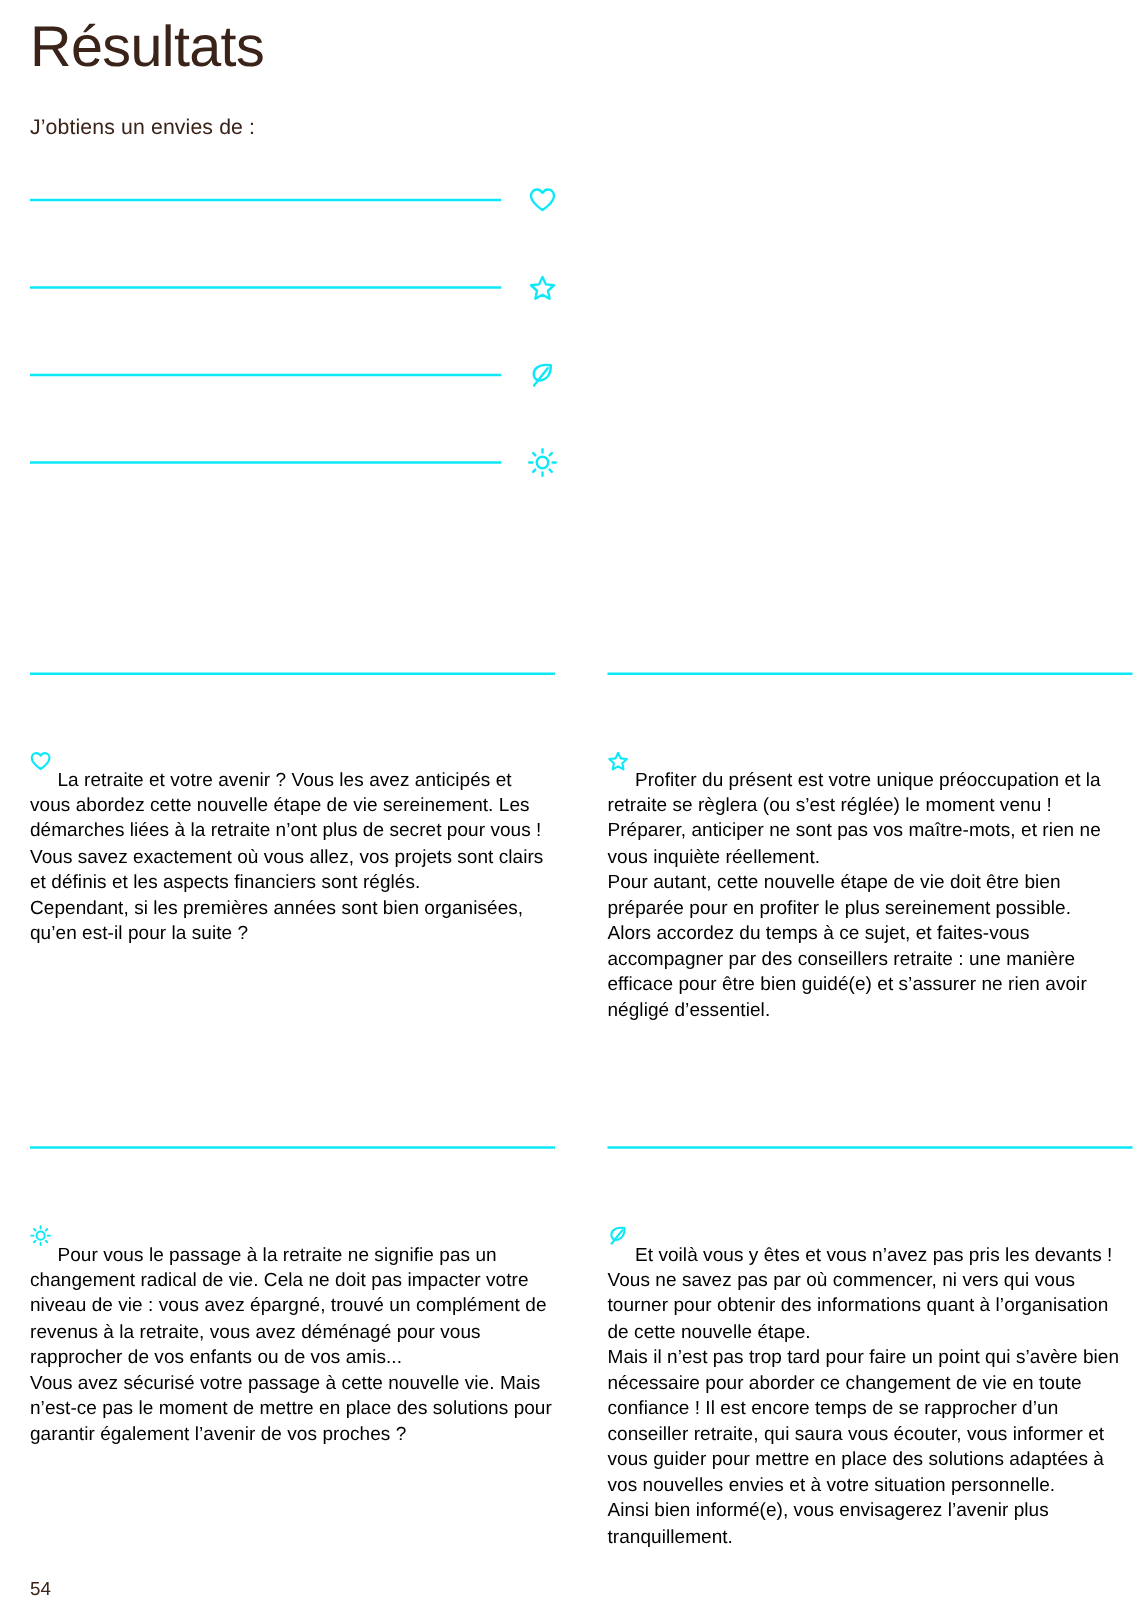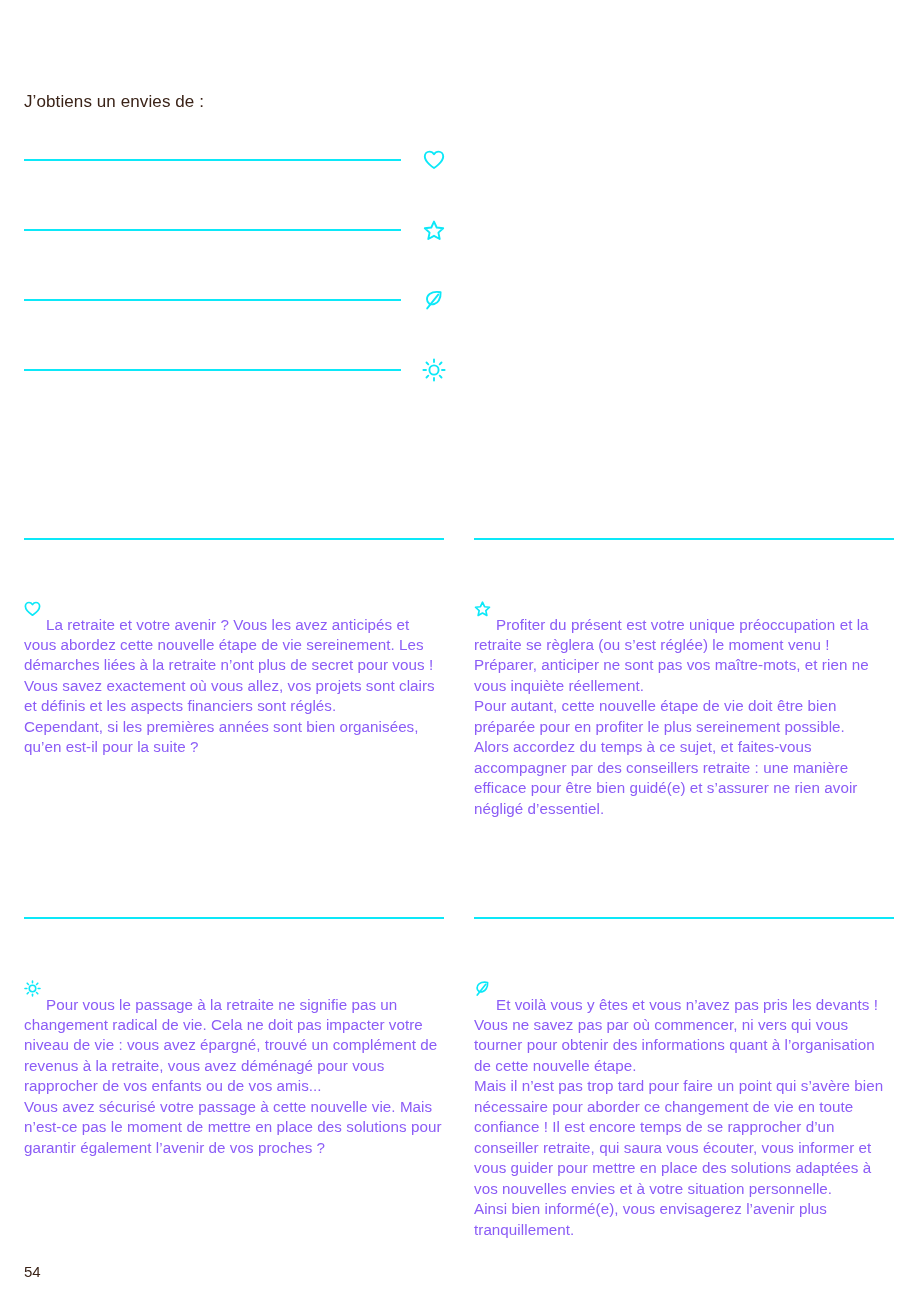--- a/index.html
+++ b/index.html
@@ -85,33 +85,33 @@
   }
   .block-row {
     display: flex;
     width: 918px;
   }
   .block {
     width: 420px;
     box-sizing: content-box;
   }
   .block-left  { margin-left: 24px; margin-right: 26px; }
-  .block-right { margin-left: 4px; }
+  .block-right { margin-left: 16px; }
 
   .block-rule {
     width: 420px;
     height: 2px;
     background: #0ce8f8;
     margin-bottom: 20px;
   }
 
   .block-body {
     font-size: 15.2px;
     line-height: 1.35;
-    color: #8b5cf6;
+    color: #000000;
     white-space: pre-line;
     letter-spacing: 0.05px;
   }
 
   .inline-icon {
     display: inline-block;
     vertical-align: -3px;
     width: 17px;
     height: 17px;
     margin-right: 5px;
@@ -127,20 +127,21 @@
     top: 1263px;
     font-size: 15px;
     color: #3a2318;
   }
 </style>
 </head>
 <body>
 
 <div class="page">
 
+  <h1 class="page-title">Résultats</h1>
   <div class="subtitle">J’obtiens un envies de :</div>
 
   <div class="answer-rows">
 
     <div class="answer-row">
       <div class="answer-line"></div>
       <div class="answer-icon">
         <svg width="22" height="20" viewBox="0 0 22 20" fill="none">
           <path d="M11 18 C11 18 1.8 12.2 1.8 6.6 C1.8 3.6 4.0 1.6 6.5 1.6 C8.3 1.6 10.0 2.7 11 4.3 C12.0 2.7 13.7 1.6 15.5 1.6 C18.0 1.6 20.2 3.6 20.2 6.6 C20.2 12.2 11 18 11 18 Z" stroke="#0ce8f8" stroke-width="1.9" stroke-linejoin="round" fill="none"></path>
         </svg>

